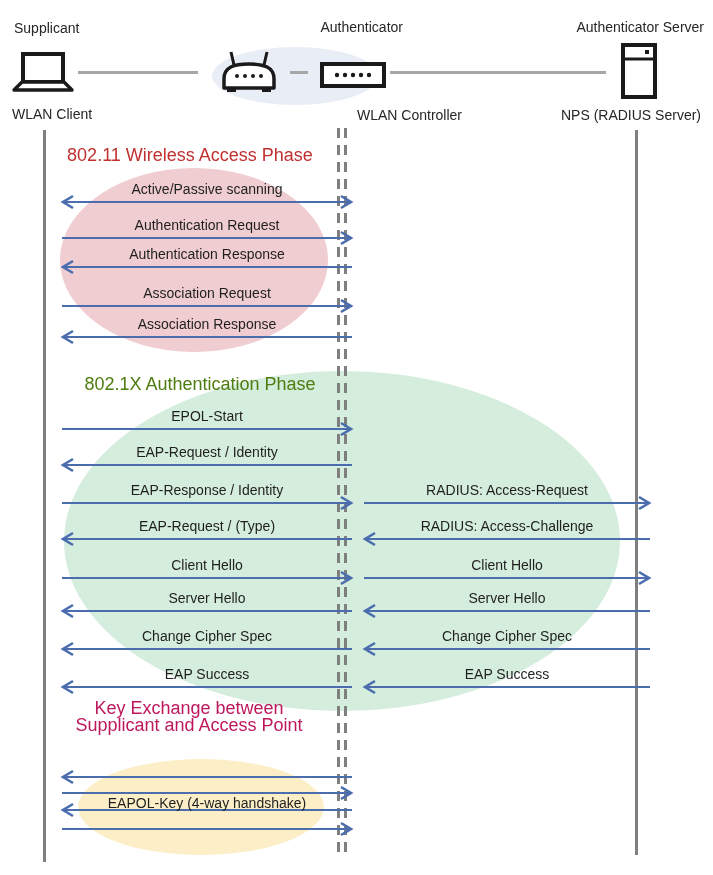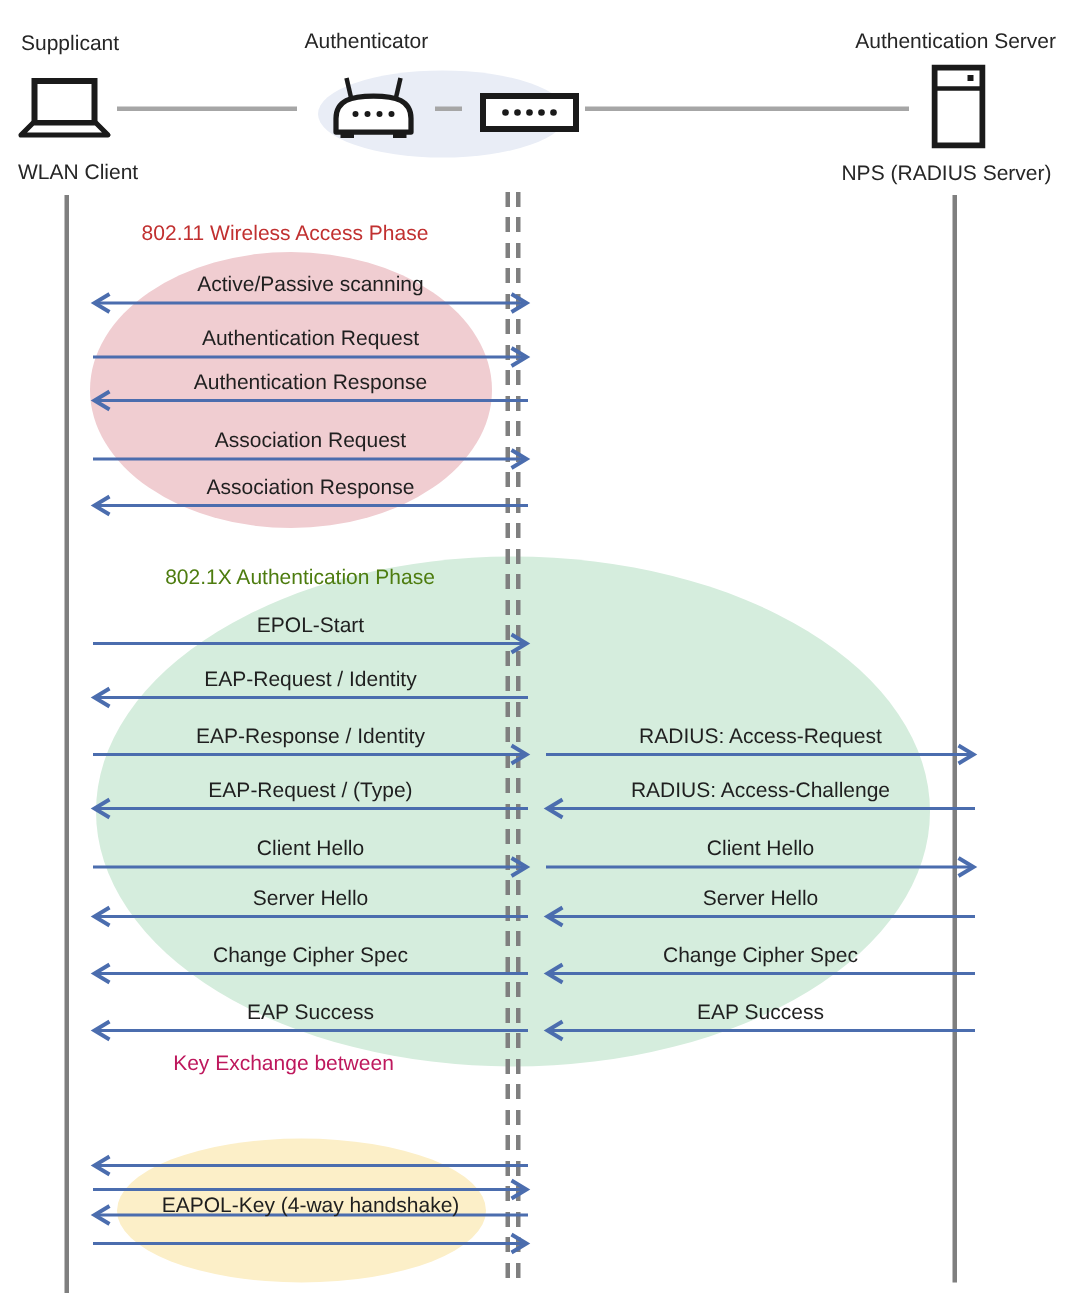--- a/index.html
+++ b/index.html
@@ -4,30 +4,30 @@
 <style>
   html,body { margin:0; padding:0; background:#fff; }
   .stage {
     position:relative; width:713px; height:875px; background:#ffffff;
     font-family:"Liberation Sans", sans-serif; overflow:hidden;
   }
   .bg-svg { position:absolute; left:0; top:0; z-index:0; }
   .role-label, .device-label {
     position:absolute; z-index:3; font-size:14px; color:#262626; white-space:nowrap;
   }
-  .center { text-align:left; }
+  .center { text-align:right; }
   .right  { text-align:right; }
   .connector { position:absolute; height:3px; background:#A6A6A6; z-index:1; }
   .icon { position:absolute; z-index:2; }
   .lifeline { position:absolute; width:3px; background:#7F7F7F; z-index:1; }
   .lifeline.dashed {
     background:repeating-linear-gradient(180deg,#7F7F7F 0,#7F7F7F 10px,transparent 10px,transparent 17px);
   }
   .phase-title {
-    position:absolute; z-index:3; font-size:14px; text-align:center; white-space:nowrap; line-height:17px;
+    position:absolute; z-index:3; font-size:18px; text-align:center; white-space:nowrap; line-height:17px;
   }
   #messages { position:absolute; left:16px; top:0; width:713px; height:875px; z-index:2; }
   .arrow { position:absolute; overflow:visible; }
   .msg-label {
     position:absolute; width:300px; text-align:center; font-size:14px;
     color:#1f1f1f; white-space:nowrap; z-index:3;
   }
 </style>
 </head>
 <body>
@@ -36,21 +36,21 @@
 
   <svg class="bg-svg" width="713" height="875">
     <ellipse cx="295" cy="76" rx="83" ry="29" fill="#E9EDF6"></ellipse>
     <ellipse cx="194" cy="260" rx="134" ry="92" fill="#F0CDD1"></ellipse>
     <ellipse cx="342" cy="541" rx="278" ry="170" fill="#D5EDDD"></ellipse>
     <ellipse cx="201" cy="807" rx="123" ry="48" fill="#FCEFC8"></ellipse>
   </svg>
 
   <div class="role-label" style="left:14px;top:20px;">Supplicant</div>
   <div class="role-label center" style="left:203px;top:19px;width:200px;">Authenticator</div>
-  <div class="role-label right" style="left:504px;top:19px;width:200px;">Authentication Server</div>
+  <div class="role-label right" style="left:504px;top:19px;width:200px;">Authenticator Server</div>
 
   <div class="connector" style="left:78px;top:71px;width:120px;"></div>
   <div class="connector" style="left:290px;top:71px;width:18px;"></div>
   <div class="connector" style="left:390px;top:71px;width:216px;"></div>
 
   <svg class="icon" style="left:12px;top:52px;" width="64" height="42" viewBox="0 0 64 42">
     <rect x="11" y="2" width="40" height="28" fill="#fff" stroke="#1a1a1a" stroke-width="4"></rect>
     <path d="M10 30 L52 30 L60 38 L2 38 Z" fill="#fff" stroke="#1a1a1a" stroke-width="3.4" stroke-linejoin="round"></path>
   </svg>
 
@@ -75,31 +75,33 @@
     <circle cx="49" cy="13" r="2.2" fill="#1a1a1a"></circle>
   </svg>
 
   <svg class="icon" style="left:621px;top:43px;" width="36" height="56" viewBox="0 0 36 56">
     <rect x="2" y="2" width="32" height="52" fill="#fff" stroke="#1a1a1a" stroke-width="4"></rect>
     <line x1="3" y1="16" x2="33" y2="16" stroke="#1a1a1a" stroke-width="3"></line>
     <rect x="24" y="7" width="4" height="4" fill="#1a1a1a"></rect>
   </svg>
 
   <div class="device-label" style="left:12px;top:106px;">WLAN Client</div>
+  <div class="device-label center" style="left:262px;top:107px;width:200px;">WLAN Controller</div>
   <div class="device-label right" style="left:501px;top:107px;width:200px;">NPS (RADIUS Server)</div>
 
   <div class="lifeline" style="left:43px;top:130px;height:732px;"></div>
   <div class="lifeline dashed" style="left:337px;top:128px;height:727px;"></div>
   <div class="lifeline dashed" style="left:344px;top:128px;height:727px;"></div>
   <div class="lifeline" style="left:635px;top:130px;height:725px;"></div>
 
   <div class="phase-title" style="left: 40px; top: 147px; width: 300px; color: rgb(193, 48, 48);">802.11 Wireless Access Phase</div>
   <div class="phase-title" style="left: 50px; top: 376px; width: 300px; color: #4d7c0f;">802.1X Authentication Phase</div>
   <div class="phase-title" style="left: 39px; top: 700px; width: 300px; color: #be185d;">
     <div>Key Exchange between</div>
+    <div>Supplicant and Access Point</div>
   </div>
 
   <div id="messages">
       <svg width="290" height="14" class="arrow" style="left: 46px; top: 195px;">
         <line x1="3" x2="287" y1="7" y2="7" stroke="#4B6DAE" stroke-width="2"></line>
         <polyline points="11,1 1,7 11,13" fill="none" stroke="#4B6DAE" stroke-width="2.6"></polyline>
         <polyline points="279,1 289,7 279,13" fill="none" stroke="#4B6DAE" stroke-width="2.6"></polyline>
       </svg>
       <div class="msg-label" style="left: 41px; top: 181px;">Active/Passive scanning</div>
       <svg width="290" height="14" class="arrow" style="left: 46px; top: 231px;">

